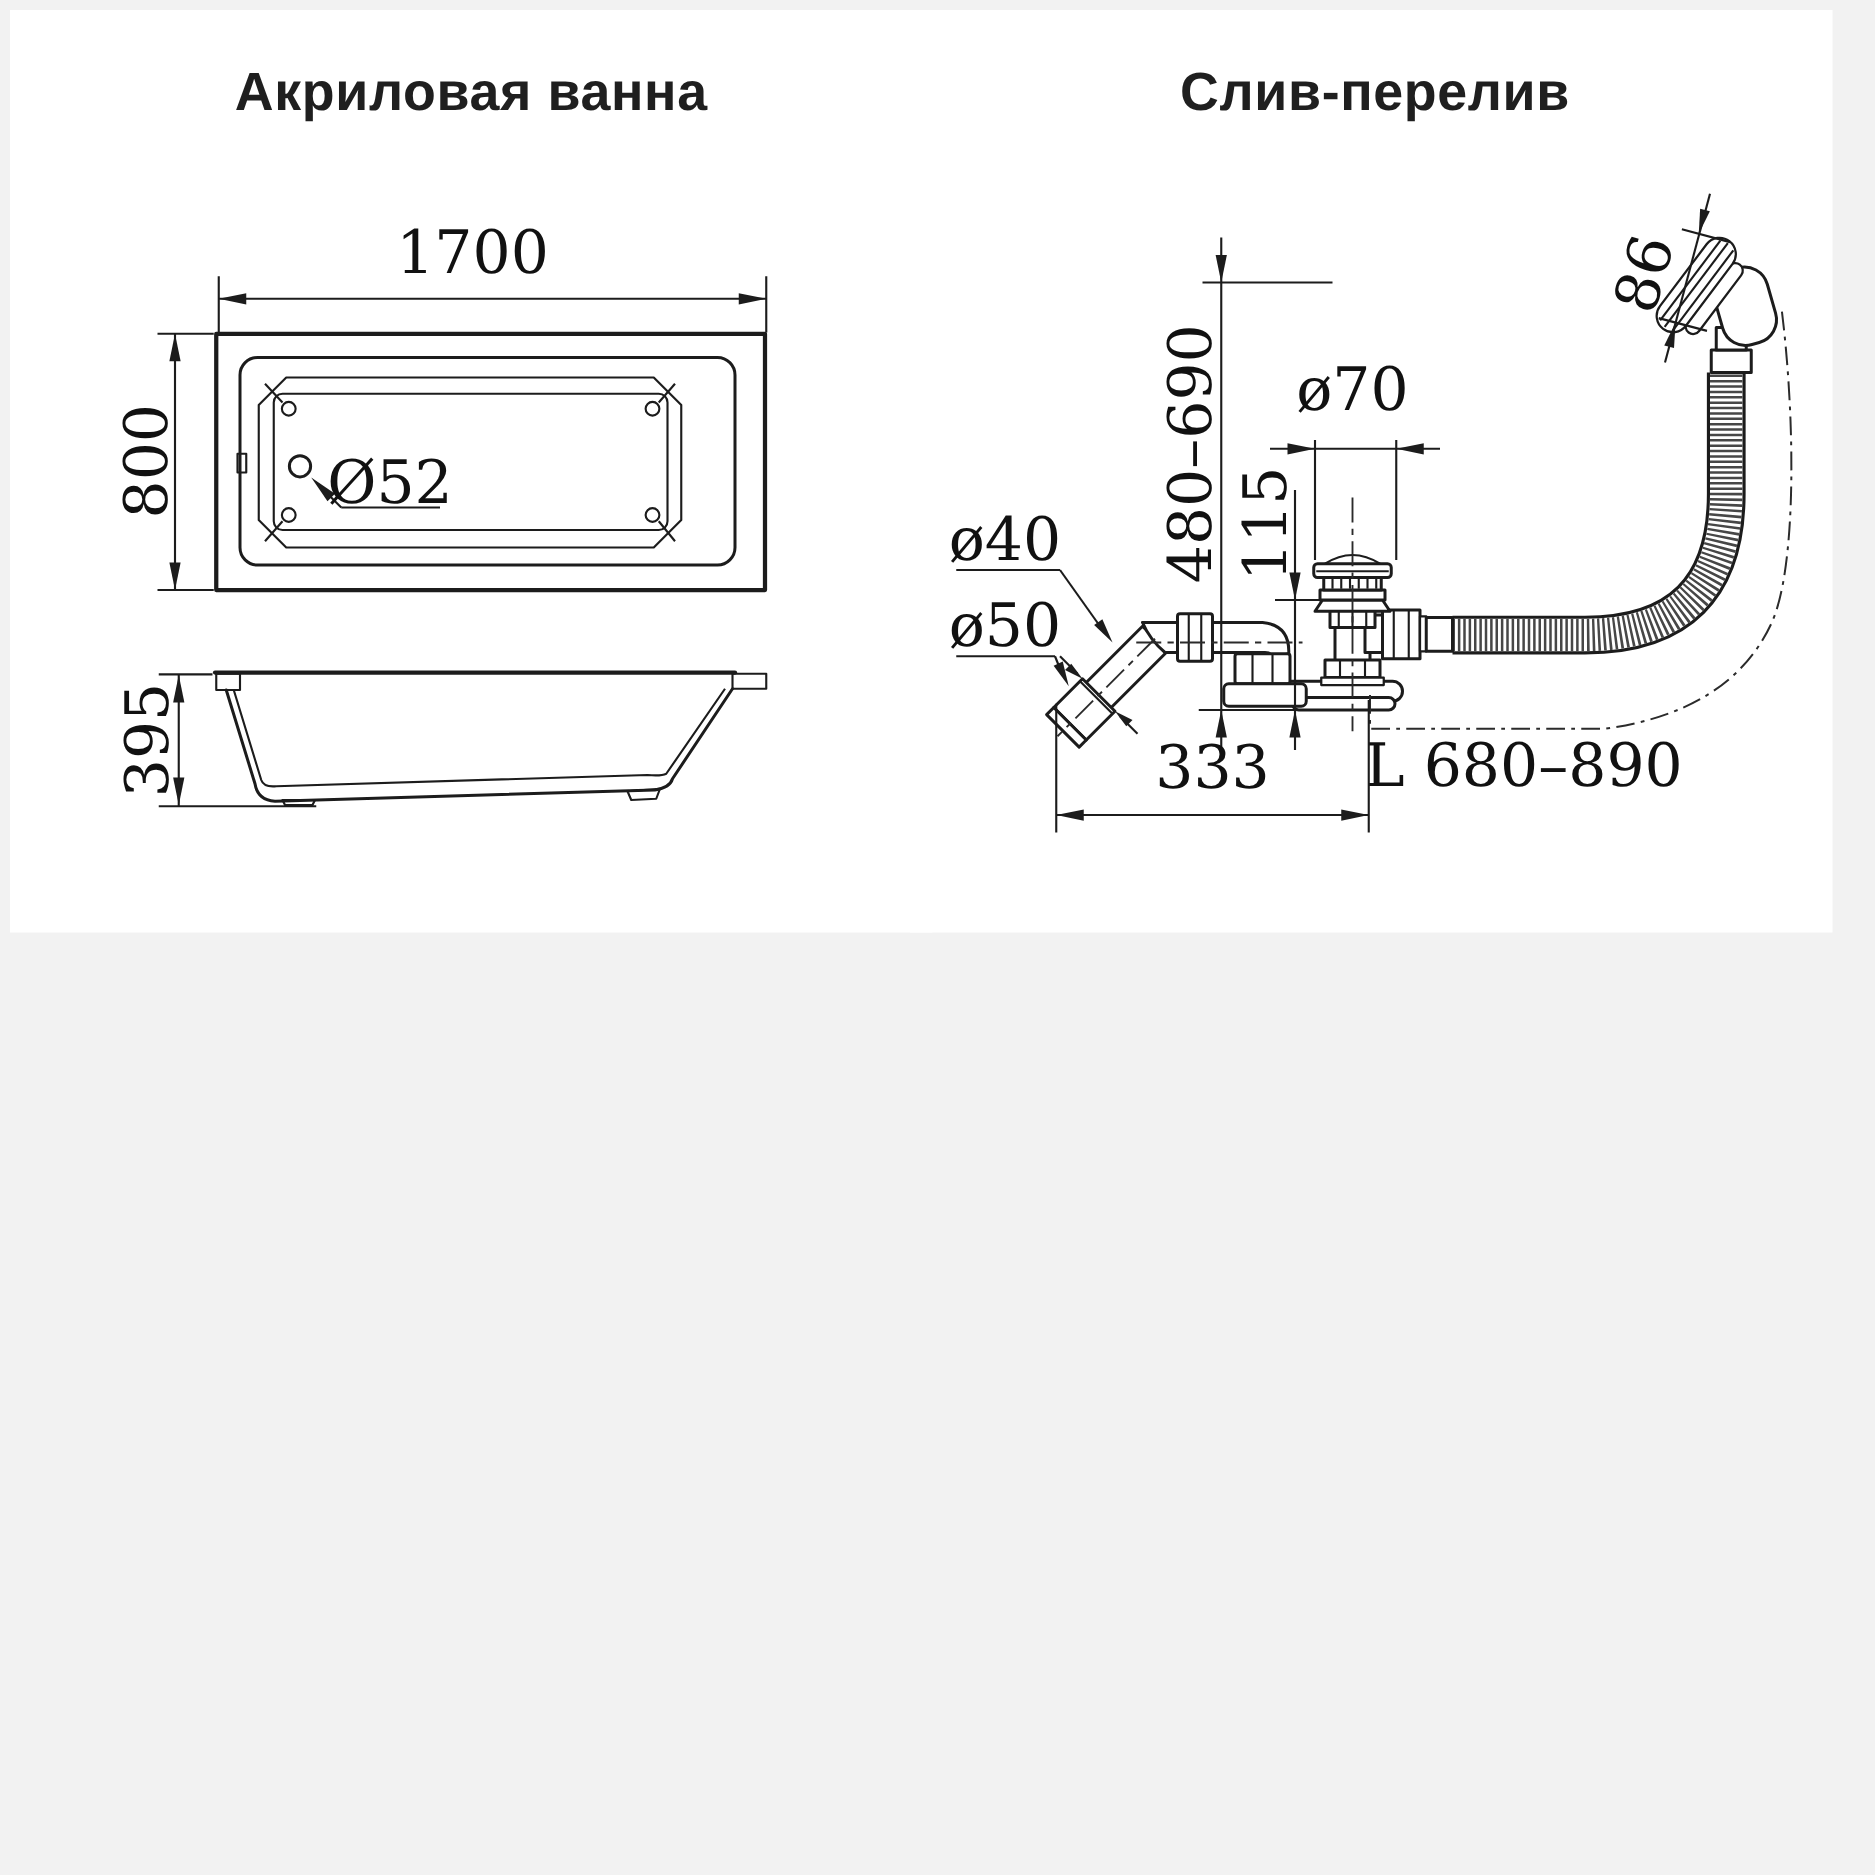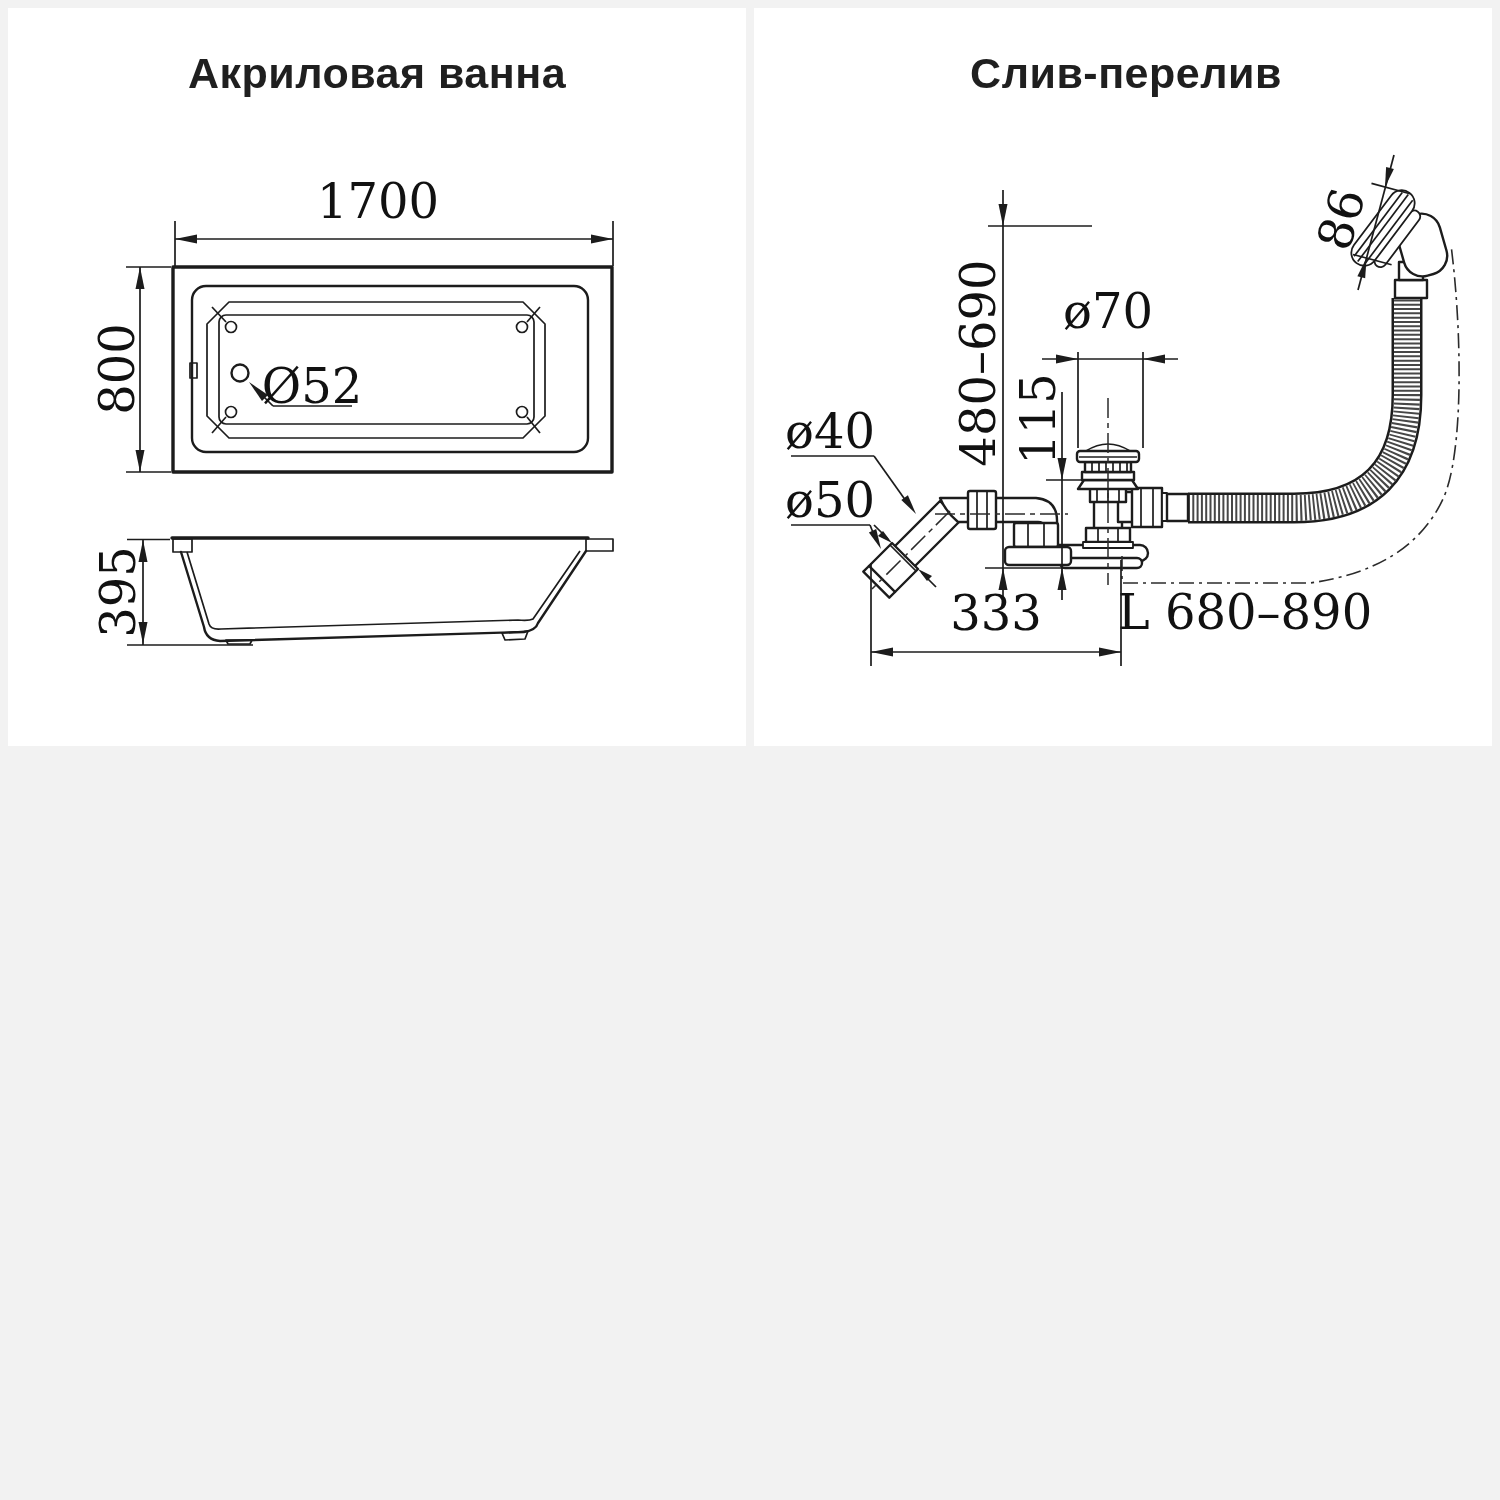--- a/index.html
+++ b/index.html
@@ -7,21 +7,21 @@
     position:relative;
     width:1500px;height:1500px;
     background:#f2f2f2;
     font-family:"Liberation Sans", sans-serif;
   }
   .panel{
     position:absolute;top:8px;width:738px;height:738px;
     background:#ffffff;
   }
   .panel.left{left:8px;}
-  .panel.right{left:754px;text-decoration:underline;}
+  .panel.right{left:728px;text-decoration:underline;}
   svg{display:block;}
   .outline{fill:none;stroke:#1c1c1c;stroke-width:2.4;stroke-linejoin:round;stroke-linecap:round;}
   .outline-thick{fill:none;stroke:#1c1c1c;stroke-width:3.4;stroke-linejoin:round;stroke-linecap:round;}
   .outline-thin{fill:none;stroke:#1c1c1c;stroke-width:1.7;stroke-linejoin:round;}
   .whitepart{fill:#ffffff;stroke:#1c1c1c;stroke-width:2.4;stroke-linejoin:round;}
   .whitepart-thin{fill:#ffffff;stroke:#1c1c1c;stroke-width:1.8;stroke-linejoin:round;}
   .dim{stroke:#1c1c1c;stroke-width:1.7;fill:none;}
   .dim-arrow{fill:#1c1c1c;stroke:none;}
   .centerline{stroke:#2b2b2b;stroke-width:1.5;fill:none;stroke-dasharray:20 5 5 5;}
   .dashdot{stroke:#2b2b2b;stroke-width:1.6;fill:none;stroke-dasharray:15 5 3 5;}

